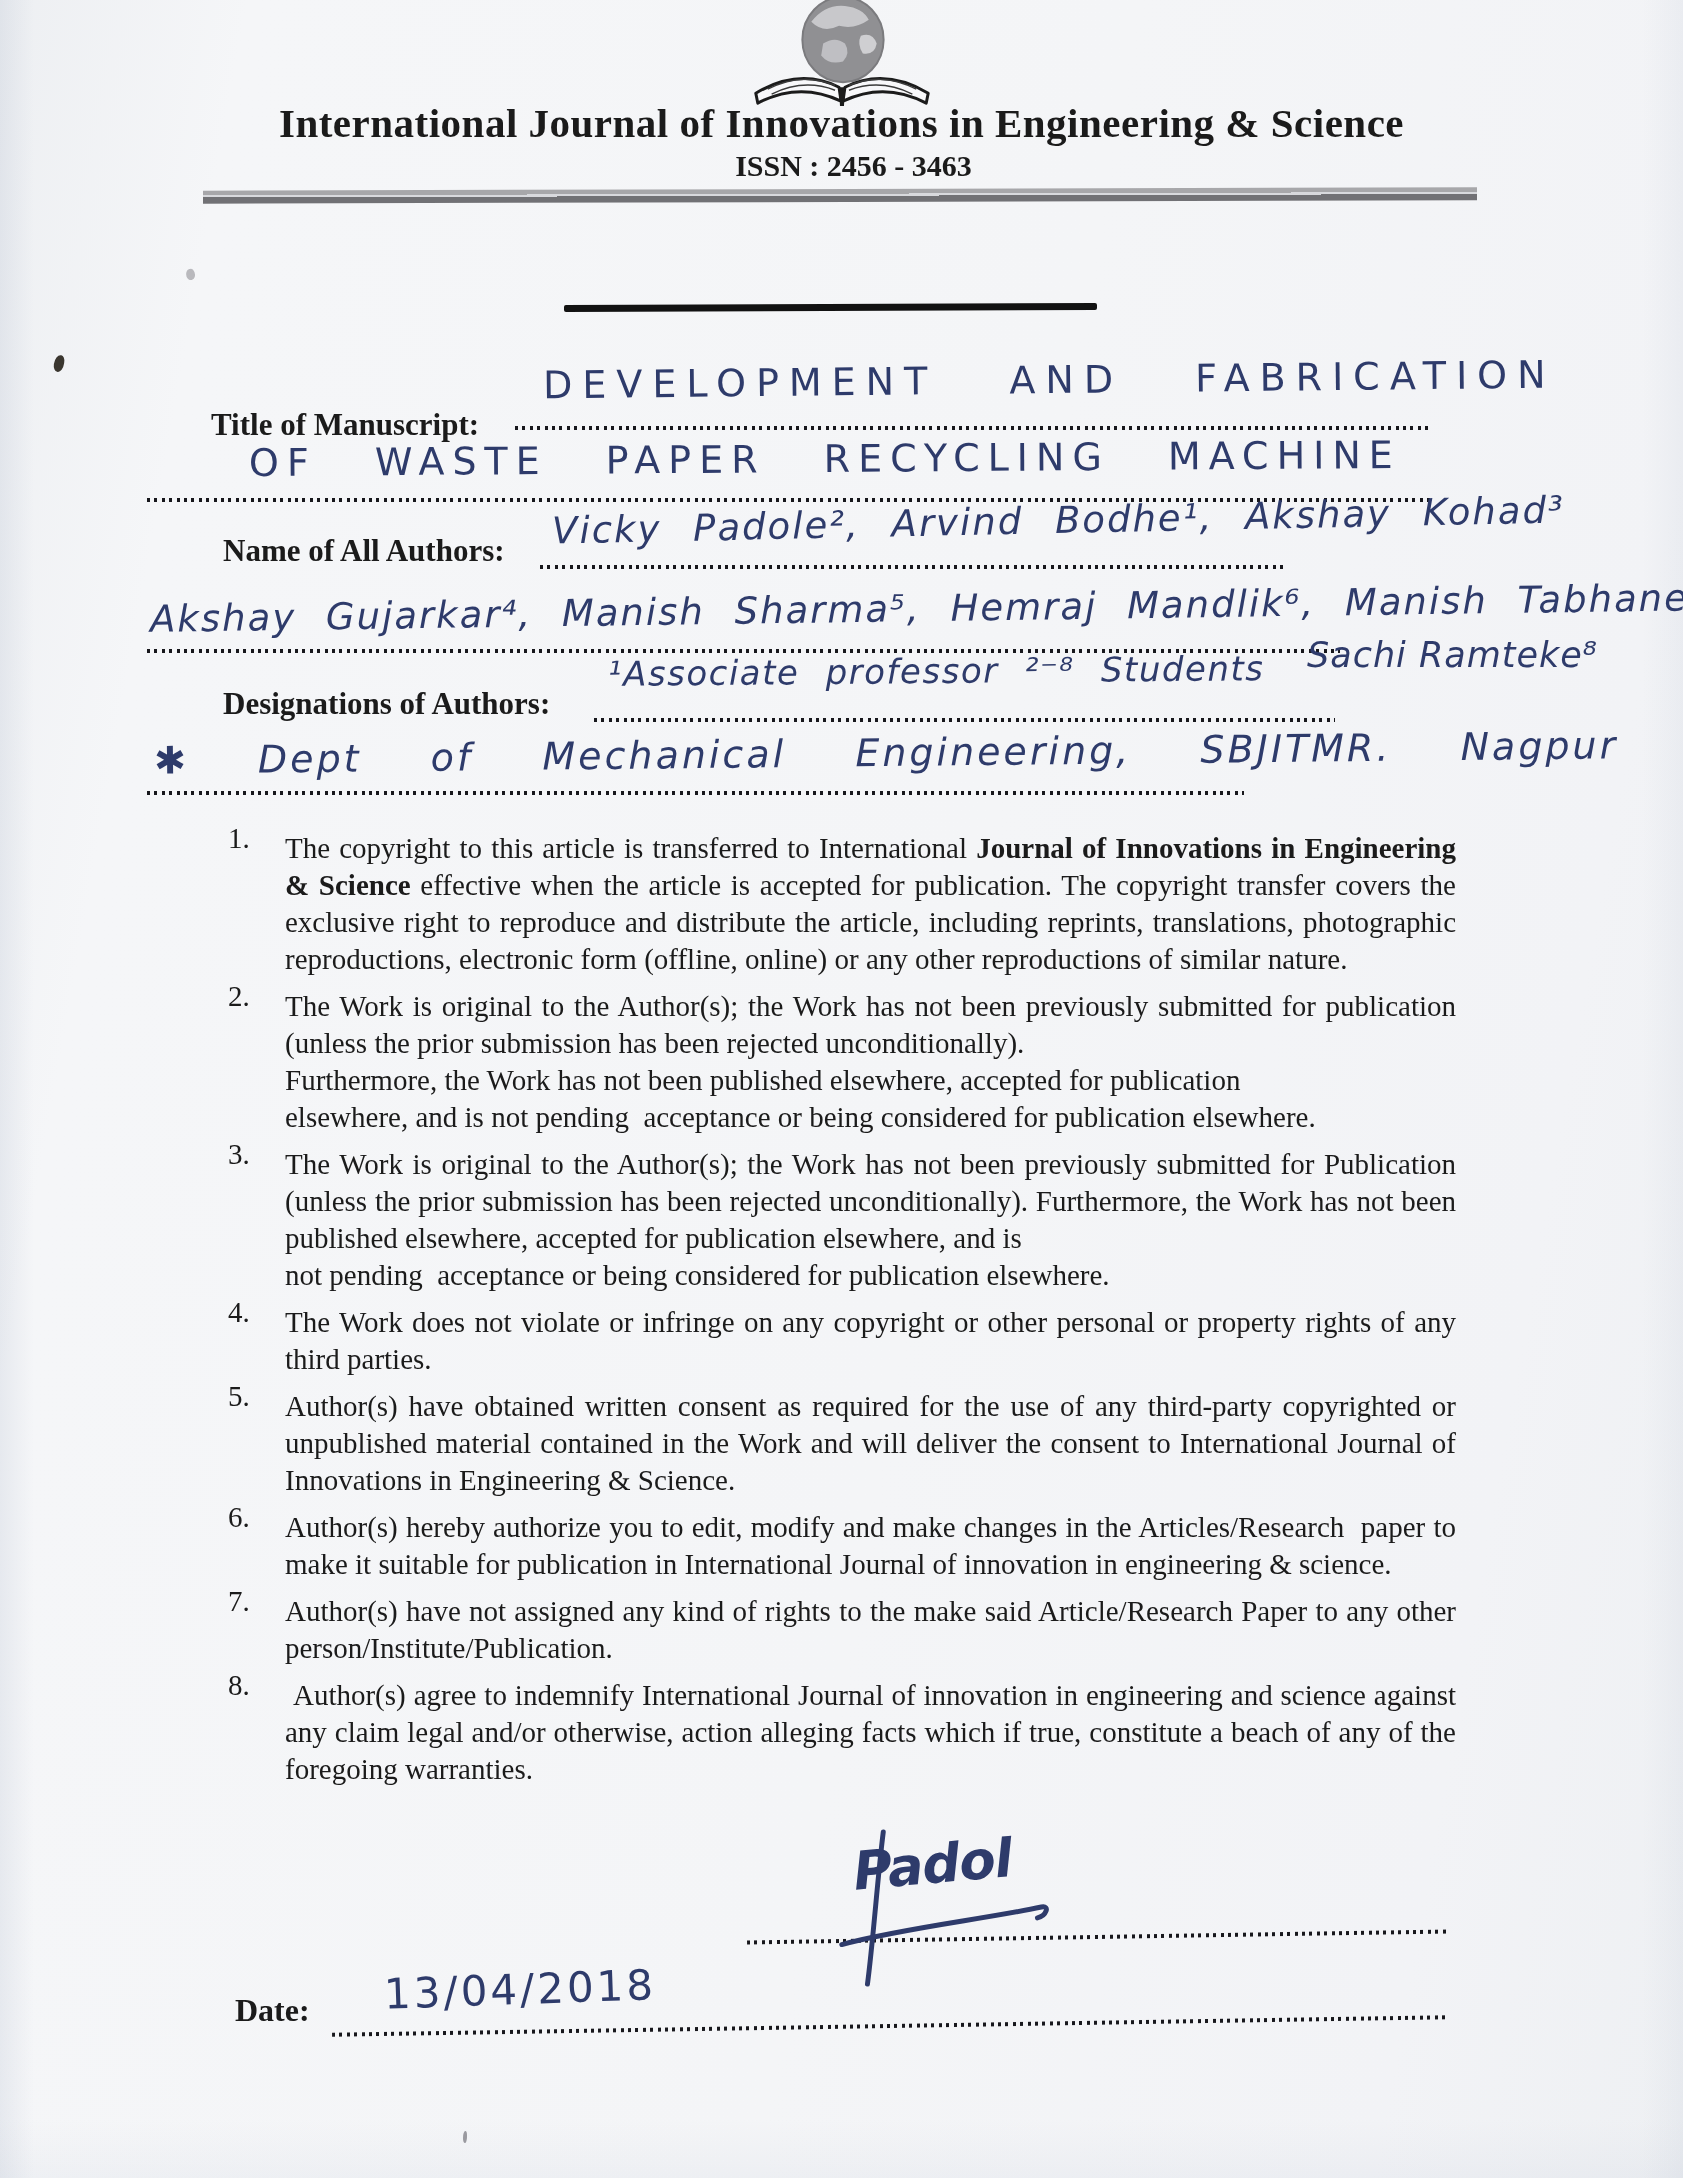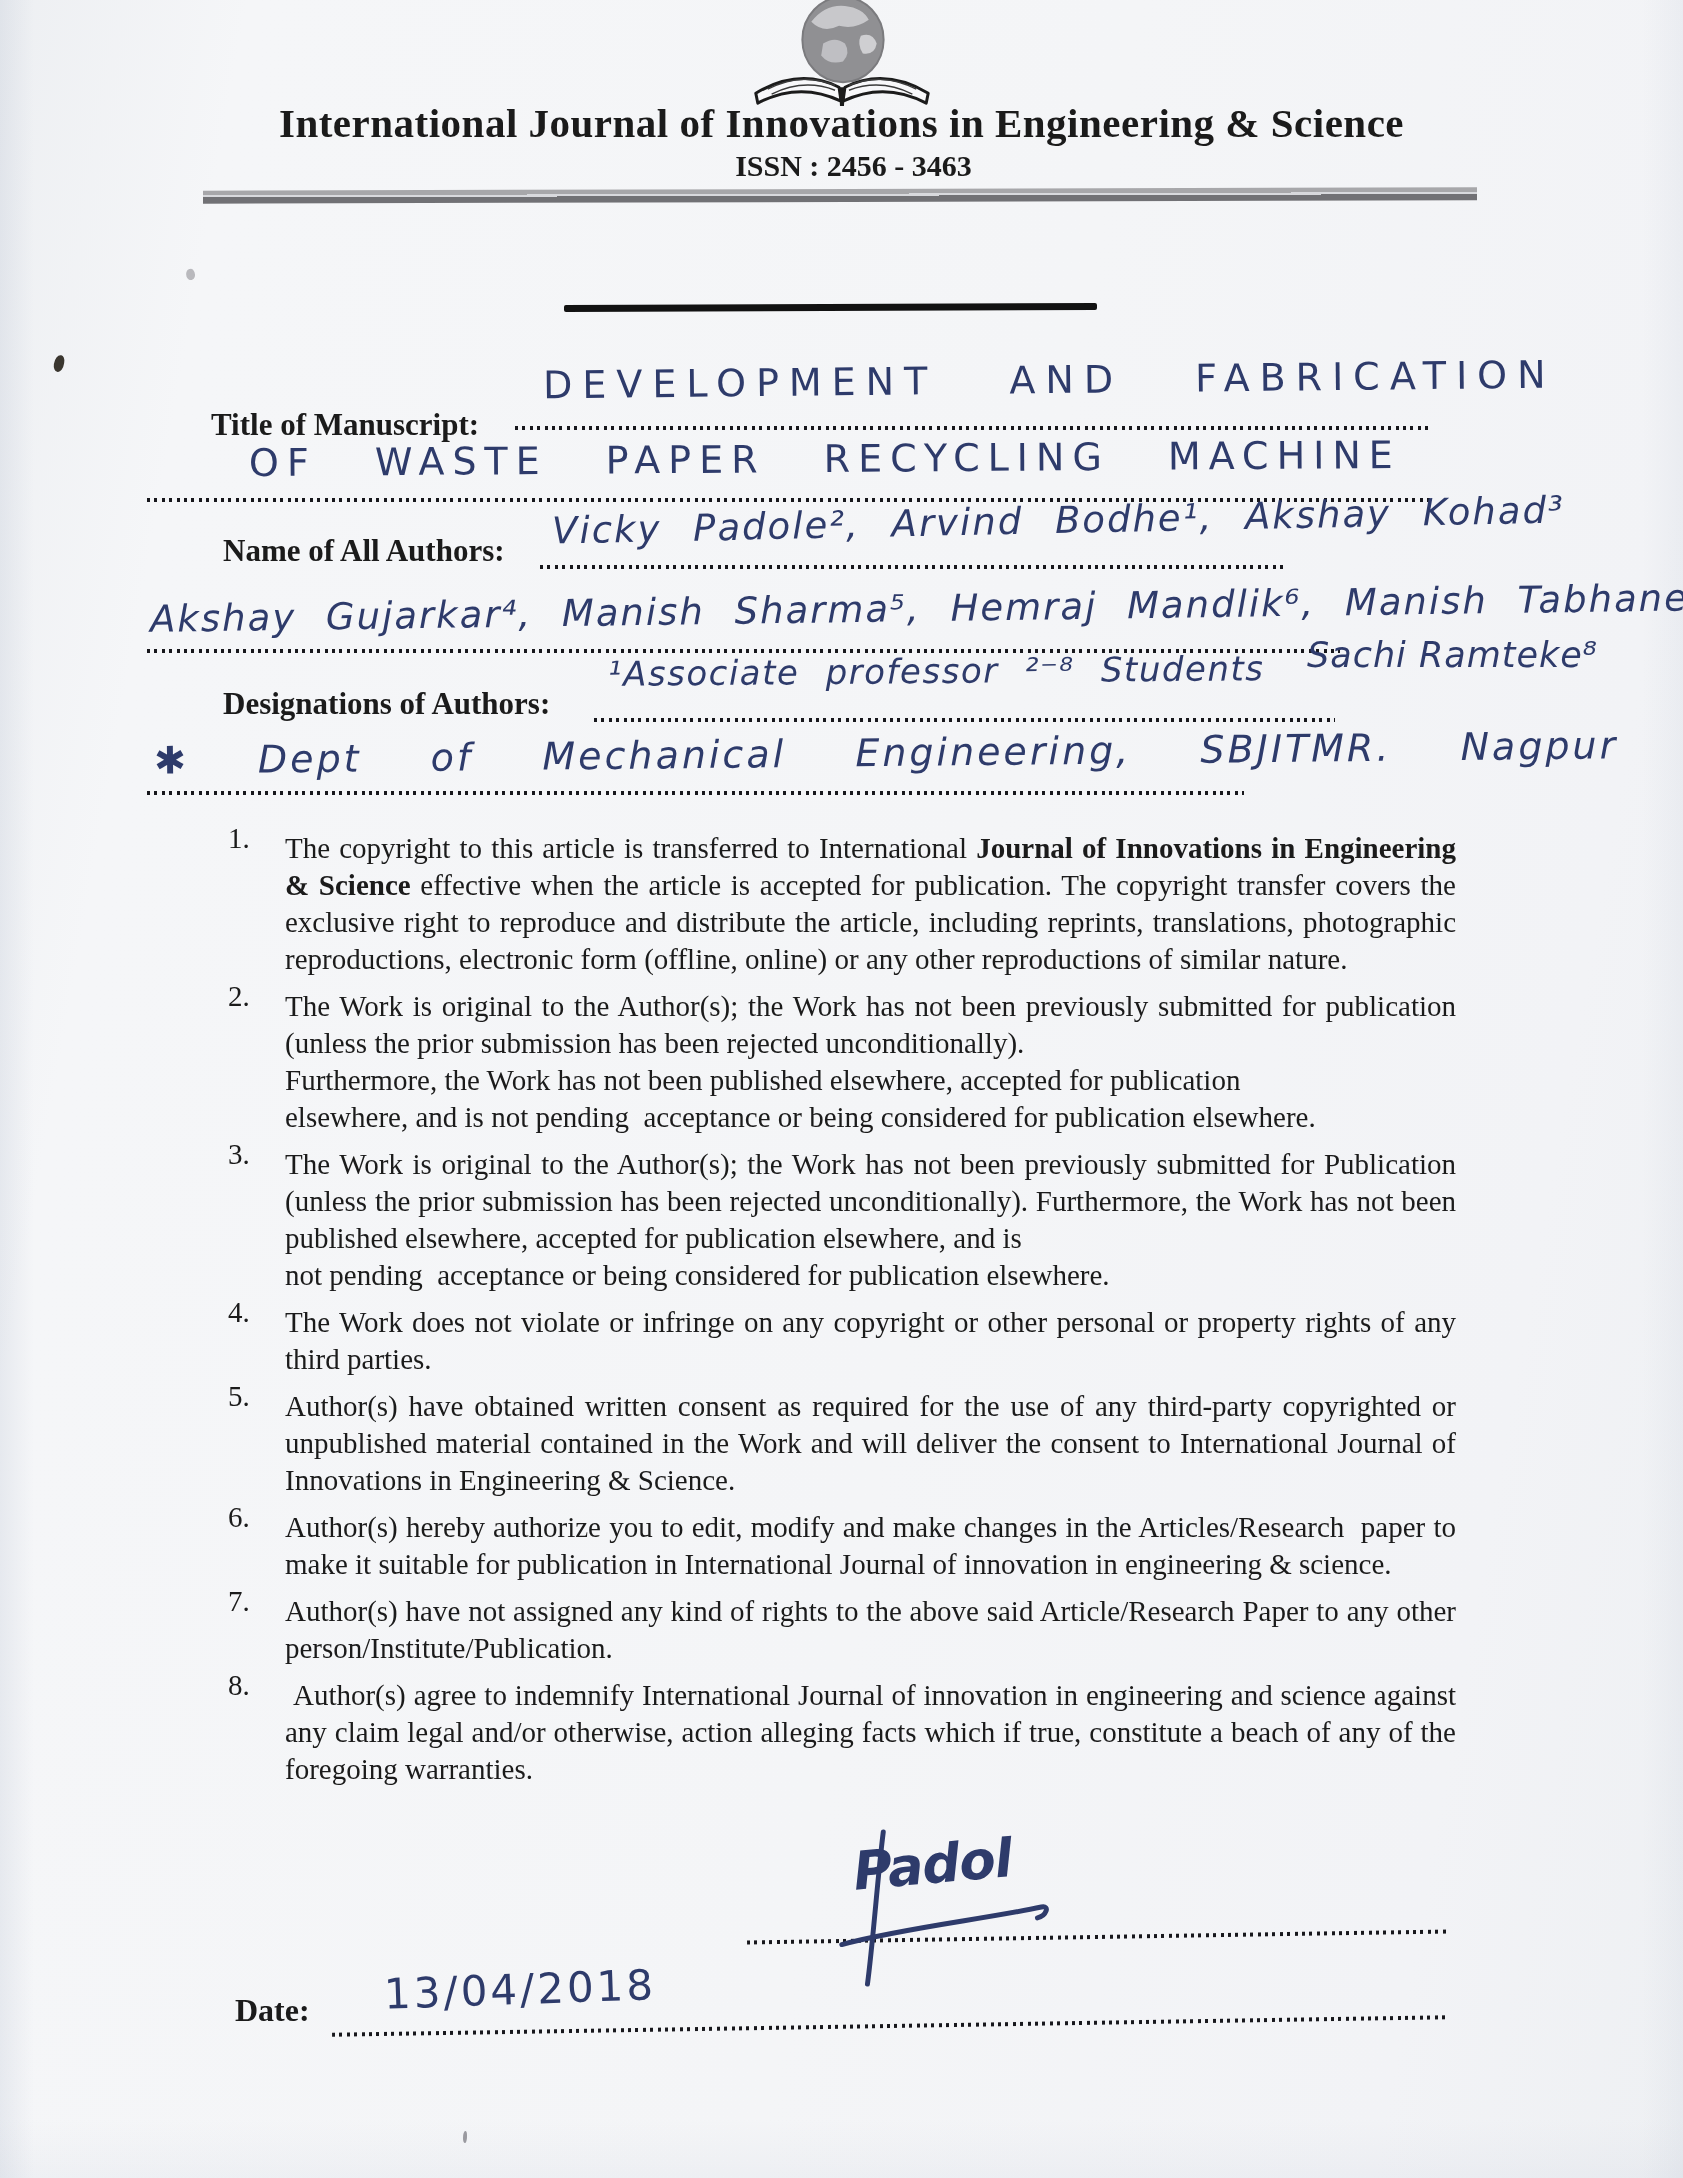--- a/index.html
+++ b/index.html
@@ -155,21 +155,21 @@
       <div class="term">
         <div class="term-num">5.</div>
         <div class="term-text"><span>Author(s) have obtained written consent as required for the use of any third-party copyrighted or unpublished material contained in the Work and will deliver the consent to International Journal of Innovations in Engineering &amp; Science.</span></div>
       </div>
       <div class="term">
         <div class="term-num">6.</div>
         <div class="term-text"><span>Author(s) hereby authorize you to edit, modify and make changes in the Articles/Research  paper to make it suitable for publication in International Journal of innovation in engineering &amp; science.</span></div>
       </div>
       <div class="term">
         <div class="term-num">7.</div>
-        <div class="term-text"><span>Author(s) have not assigned any kind of rights to the above said Article/Research Paper to any other person/Institute/Publication.</span></div>
+        <div class="term-text"><span>Author(s) have not assigned any kind of rights to the make said Article/Research Paper to any other person/Institute/Publication.</span></div>
       </div>
       <div class="term">
         <div class="term-num">8.</div>
         <div class="term-text"><span> Author(s) agree to indemnify International Journal of innovation in engineering and science against any claim legal and/or otherwise, action alleging facts which if true, constitute a beach of any of the foregoing warranties.</span></div>
       </div>
     </div>
 
   <div class="dots" style="left:747px; top:1935px; width:703px; transform:rotate(-0.9deg);"></div>
   <svg class="sig-flourish" viewBox="0 0 260 170" aria-hidden="true">
     <path d="M64,8 C58,56 54,116 48,162" stroke="currentColor" stroke-width="5" fill="none" stroke-linecap="round"></path>

